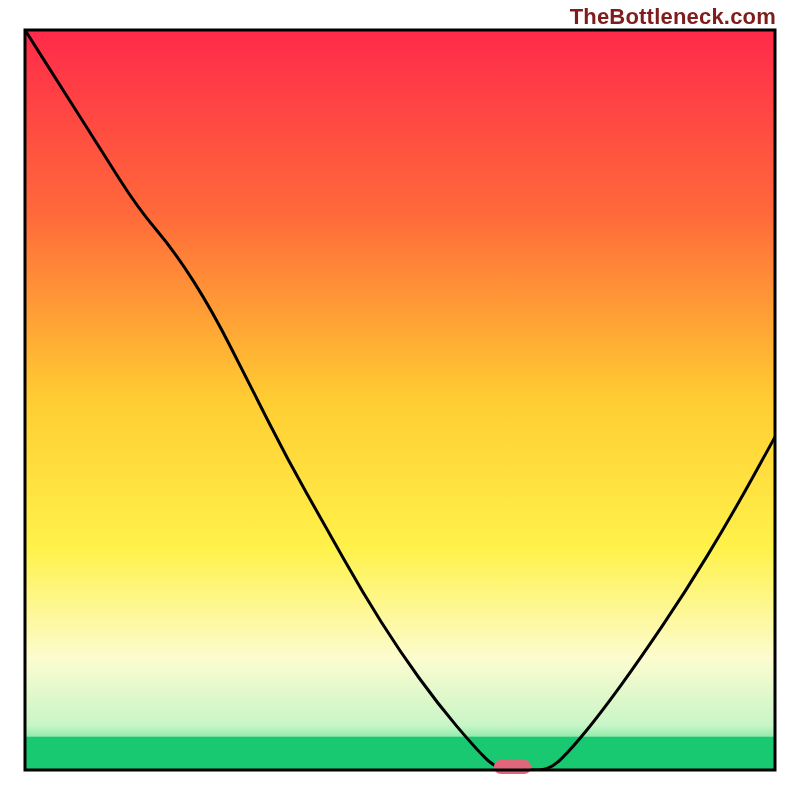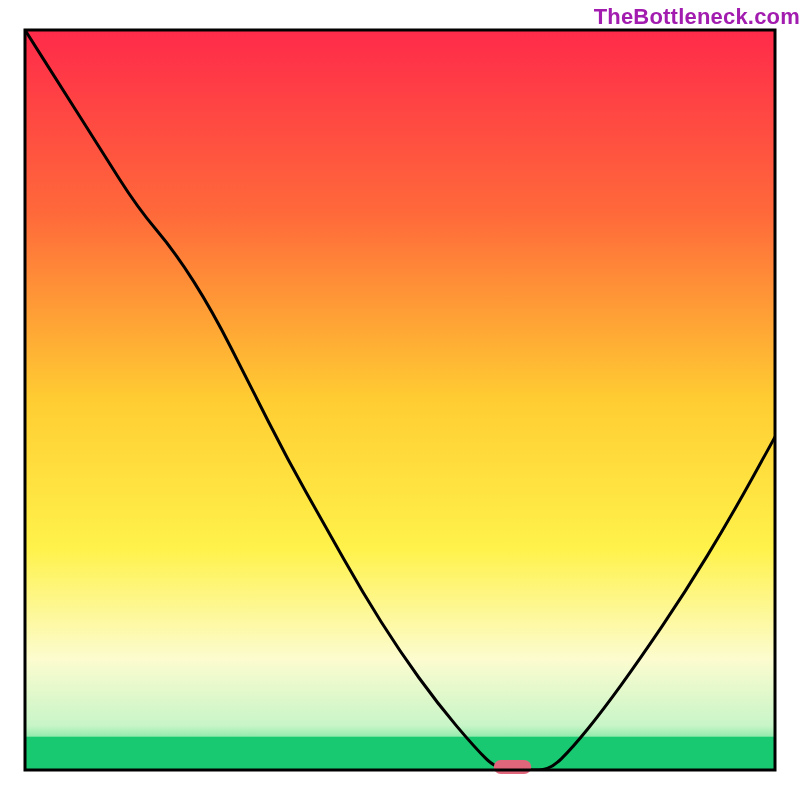--- a/index.html
+++ b/index.html
@@ -12,24 +12,24 @@
     font-family: Arial, Helvetica, sans-serif;
   }
   .stage {
     position: relative;
     width: 800px;
     height: 800px;
   }
   .watermark {
     position: absolute;
     top: 4px;
-    right: 0;
+    right: 24px;
     font-size: 22px;
     font-weight: 600;
-    color: #a21caf;
+    color: #7f1d1d;
     letter-spacing: 0.2px;
     z-index: 10;
   }
   svg.plot {
     position: absolute;
     top: 0;
     left: 0;
   }
 </style>
 </head>

